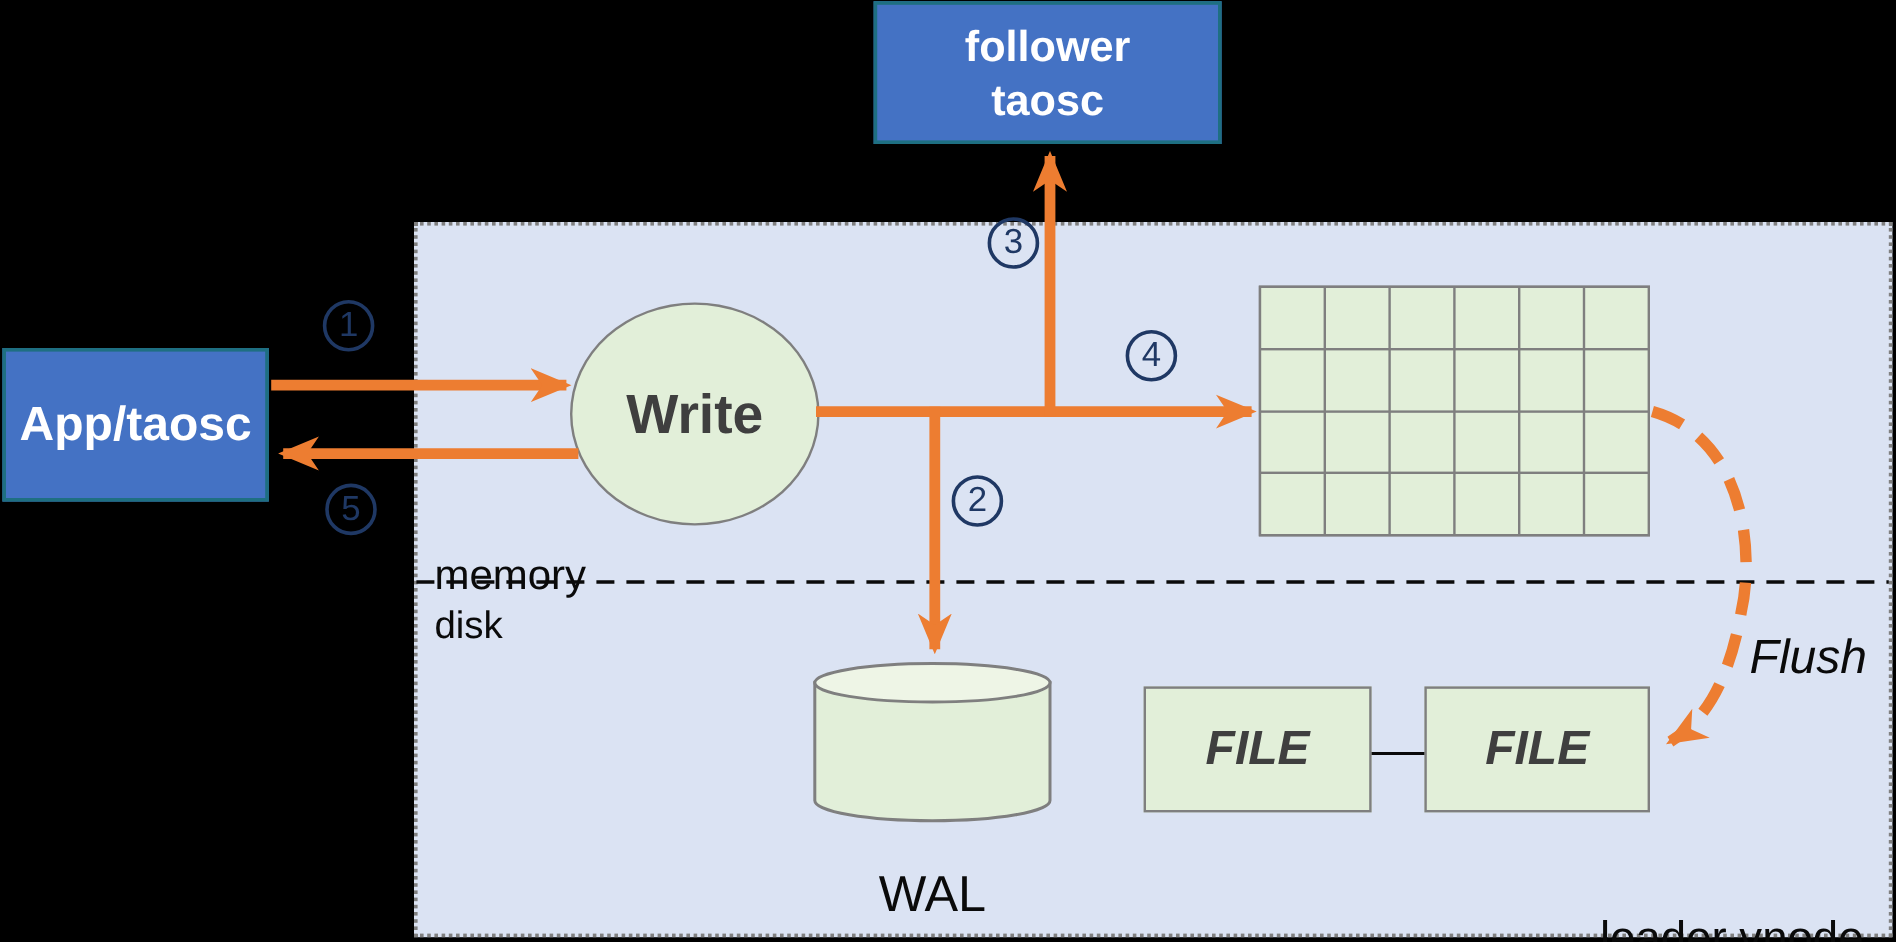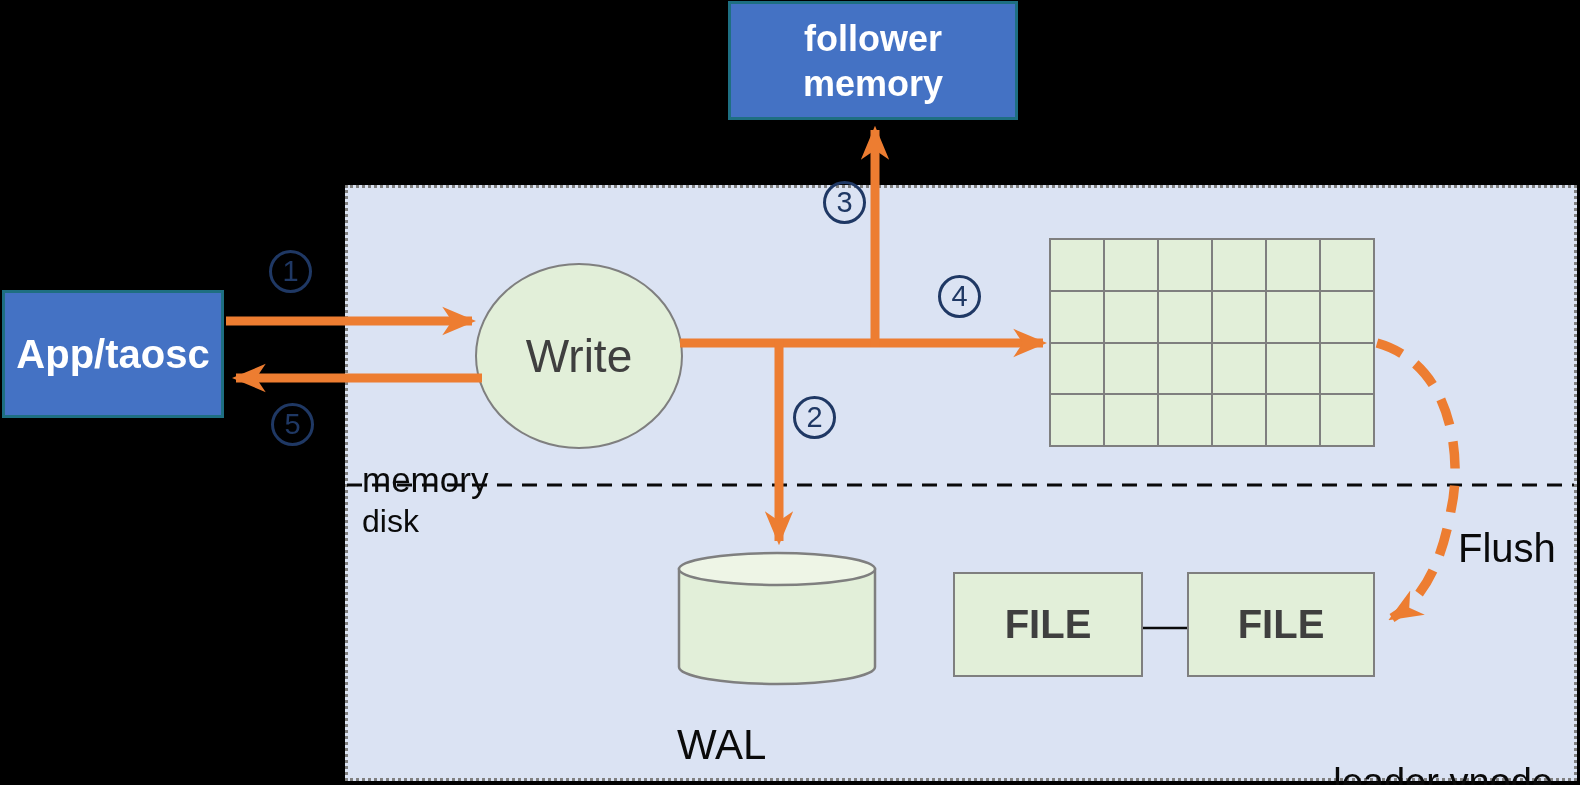--- a/index.html
+++ b/index.html
@@ -39,56 +39,56 @@
     border:3px solid var(--node-blue-border);
     color:var(--node-text-light);
     font-weight:700;
   }
   .follower{left:728px;top:1px;width:290px;height:119px;font-size:36px;line-height:1.25;}
   .follower .blue-label{display:inline-block;max-width:180px;}
   .app{left:2px;top:290px;width:222px;height:128px;font-size:40px;}
 
   
   .write{
-    left:475px;top:263px;width:208px;height:186px;
+    left:475px;top:252px;width:208px;height:186px;
     background:var(--node-green);
     border:2.5px solid var(--node-green-border);
     border-radius:50%;
-    color:var(--node-text-dark);font-weight:400;font-size:46px;
+    color:var(--node-text-dark);font-weight:700;font-size:46px;
   }
 
   
   .memtable{
     position:absolute;left:1049px;top:238px;width:326px;height:209px;
     display:grid;gap:2px;padding:0;
     background:var(--node-green-border);
     border:2px solid var(--node-green-border);
   }
   .memcell{background:var(--node-green);}
 
   
   .file{
     background:var(--node-green);
     border:2.5px solid var(--node-green-border);
-    color:var(--node-text-dark);font-weight:700;font-size:40px;
+    color:var(--node-text-dark);font-weight:700;font-size:40px;font-style:italic;
   }
   .file1{left:953px;top:572px;width:190px;height:105px;}
   .file2{left:1187px;top:572px;width:188px;height:105px;}
 
   
   .wal-cyl{position:absolute;left:675px;top:549px;width:204px;height:140px;}
   .wal-cyl .body{fill:var(--node-green);stroke:var(--node-green-border);stroke-width:2.5;}
   .wal-cyl .rim{fill:var(--node-green-rim);stroke:var(--node-green-border);stroke-width:2.5;}
 
   
   .lbl{position:absolute;color:var(--label-black);line-height:1;white-space:nowrap;margin-top:14px;}
   .memory-lbl{left:362px;top:448px;font-size:35px;}
   .disk-lbl{left:362px;top:491px;font-size:32px;}
-  .wal-lbl{left:677px;top:710px;width:200px;text-align:left;font-size:42px;}
-  .flush-lbl{left:1458px;top:514px;font-size:40px;}
+  .wal-lbl{left:677px;top:710px;width:200px;text-align:center;font-size:42px;}
+  .flush-lbl{left:1458px;top:514px;font-size:40px;font-style:italic;}
   .leader-lbl{right:27px;top:749px;font-size:38px;}
 
   
   .overlay{position:absolute;left:0;top:0;width:1580px;height:785px;pointer-events:none;}
   .arrow{fill:none;stroke:var(--arrow-orange);stroke-width:9;}
   .arrow.dashed{stroke-width:9.5;stroke-dasharray:27 17;}
   .arrowhead{fill:var(--arrow-orange);}
   .divider{fill:none;stroke:var(--label-black);stroke-width:3;stroke-dasharray:15 10;}
   .connector{fill:none;stroke:var(--label-black);stroke-width:2.5;}
 
@@ -106,21 +106,21 @@
   .s5{left:271px;top:403px;}
 </style>
 </head>
 <body>
 
 <div class="stage">
 
   <div class="leader-container"></div>
 
   <div class="node blue follower">
-    <span class="blue-label">follower memory</span>
+    <span class="blue-label">follower taosc</span>
   </div>
 
   <div class="node blue app">
     <span class="blue-label">App/taosc</span>
   </div>
 
   <div class="node write">
     <span>Write</span>
   </div>
 

